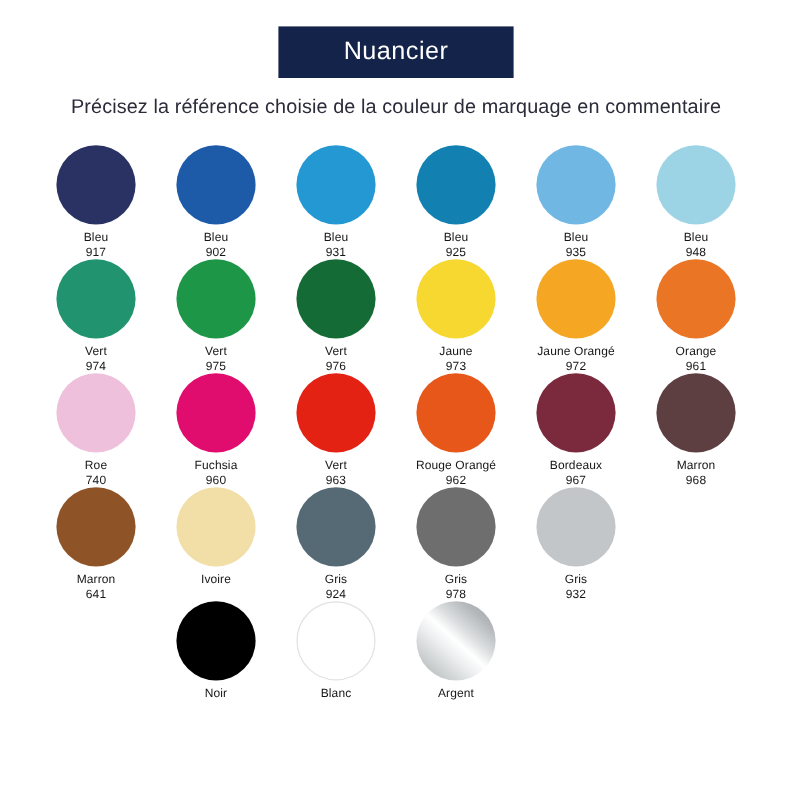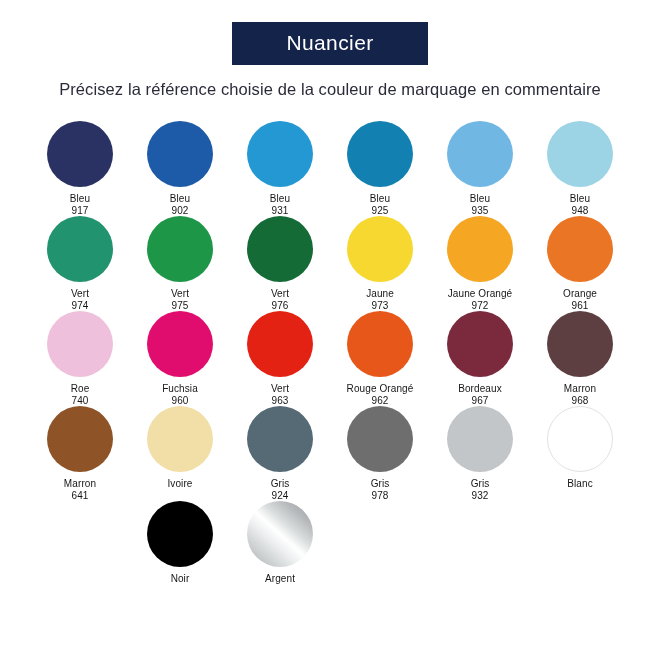--- a/index.html
+++ b/index.html
@@ -184,27 +184,27 @@
         <div class="label"><span>Gris</span><span class="ref">924</span></div>
       </div>
       <div class="cell">
         <div class="swatch" style="background: rgb(110, 110, 110);"></div>
         <div class="label"><span>Gris</span><span class="ref">978</span></div>
       </div>
       <div class="cell">
         <div class="swatch" style="background: rgb(194, 198, 201);"></div>
         <div class="label"><span>Gris</span><span class="ref">932</span></div>
       </div>
-      <div class="cell">
-        <div class="swatch" style="background: rgb(255, 255, 255); border: 1px solid rgb(226, 226, 226); box-sizing: border-box;"></div>
-        <div class="label"><span>Blanc</span></div>
-      </div>
       <div class="cell offset-1">
         <div class="swatch" style="background: rgb(0, 0, 0);"></div>
         <div class="label"><span>Noir</span></div>
       </div>
       <div class="cell">
+        <div class="swatch" style="background: rgb(255, 255, 255); border: 1px solid rgb(226, 226, 226); box-sizing: border-box;"></div>
+        <div class="label"><span>Blanc</span></div>
+      </div>
+      <div class="cell">
         <div class="swatch" style="background: linear-gradient(42deg, rgb(167, 171, 173) 0%, rgb(200, 204, 205) 18%, rgb(236, 238, 239) 38%, rgb(255, 255, 255) 50%, rgb(220, 223, 224) 62%, rgb(180, 184, 186) 80%, rgb(155, 159, 161) 100%);"></div>
         <div class="label"><span>Argent</span></div>
       </div>
     </div>
 
 </div>
 
 </body></html>

